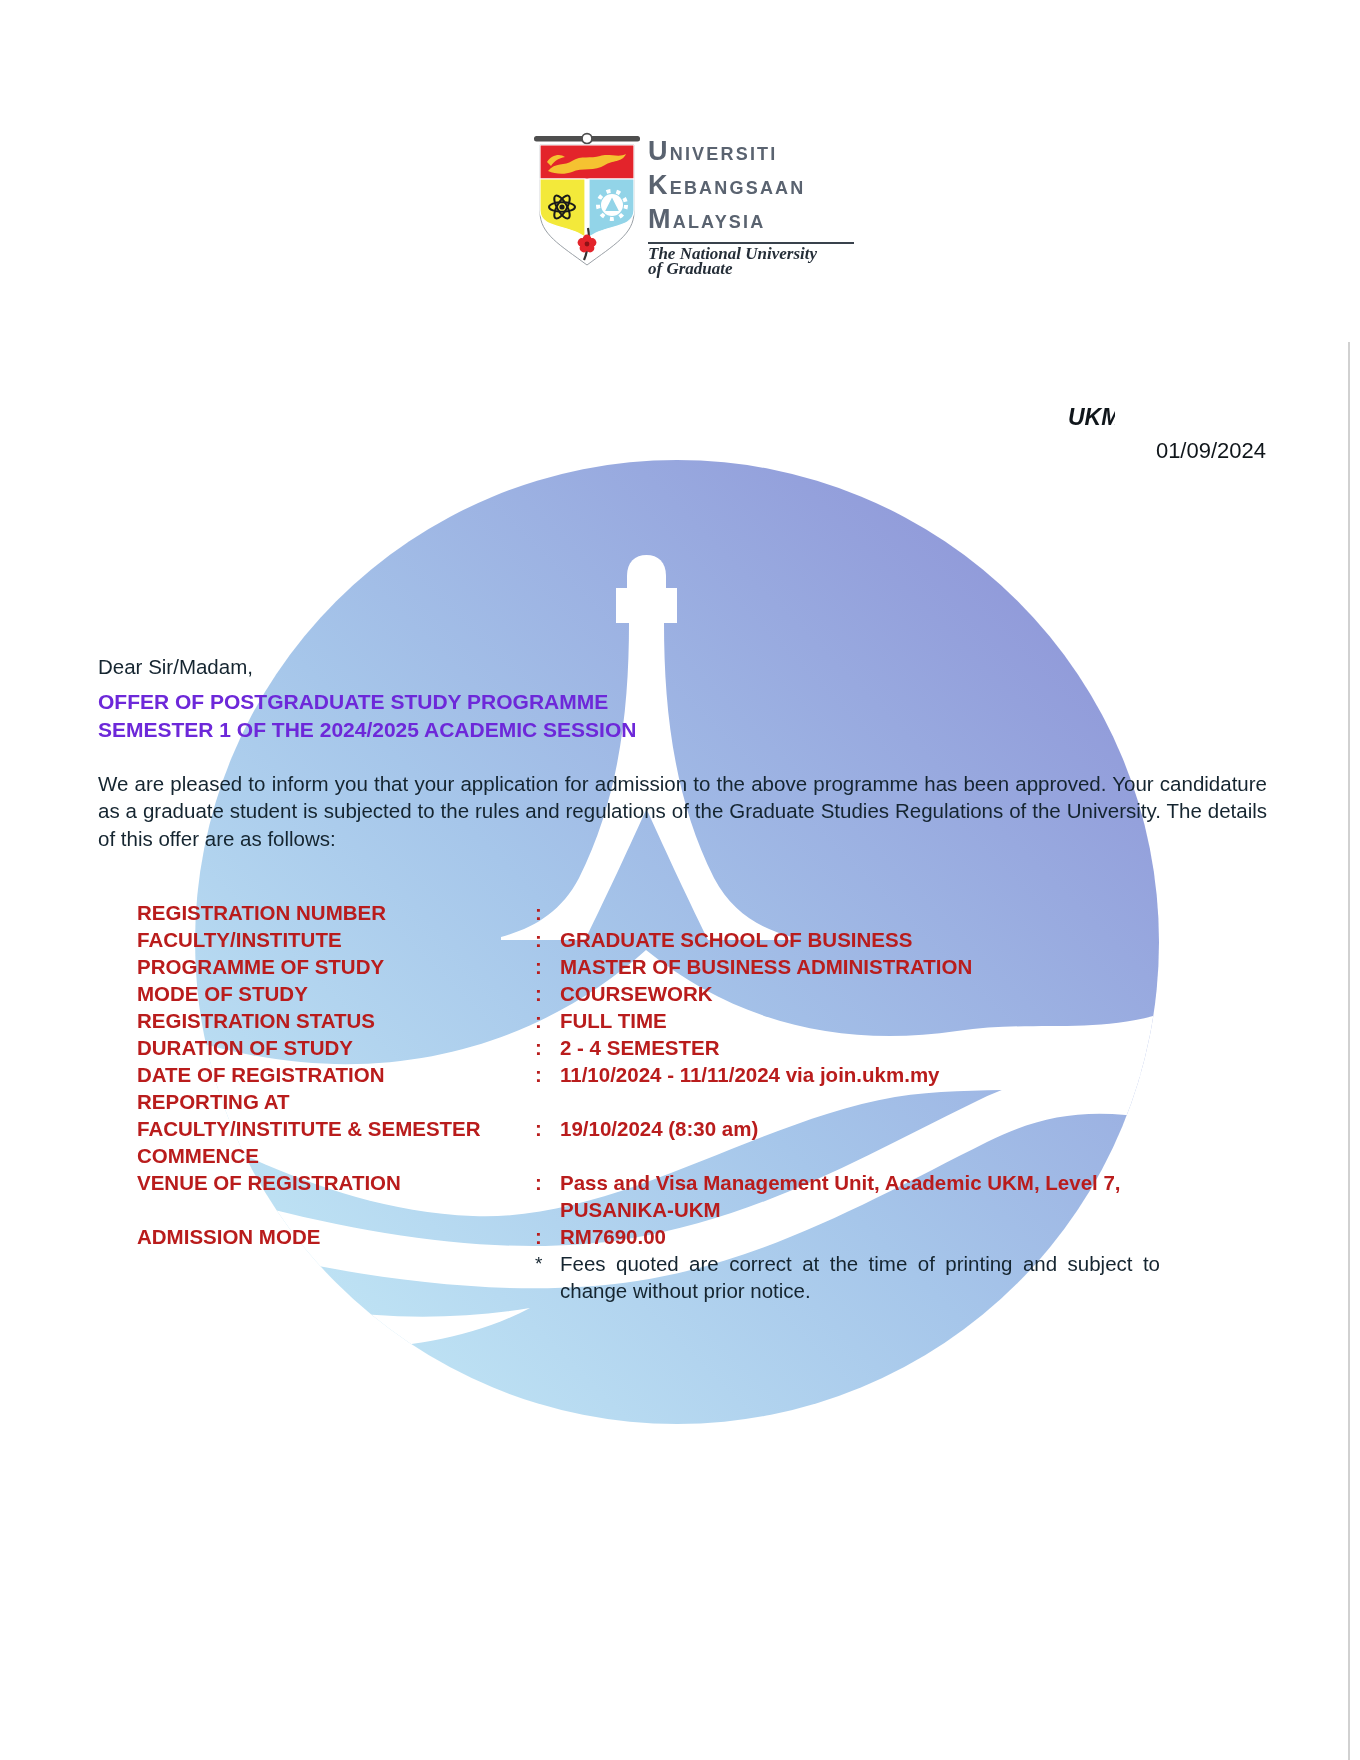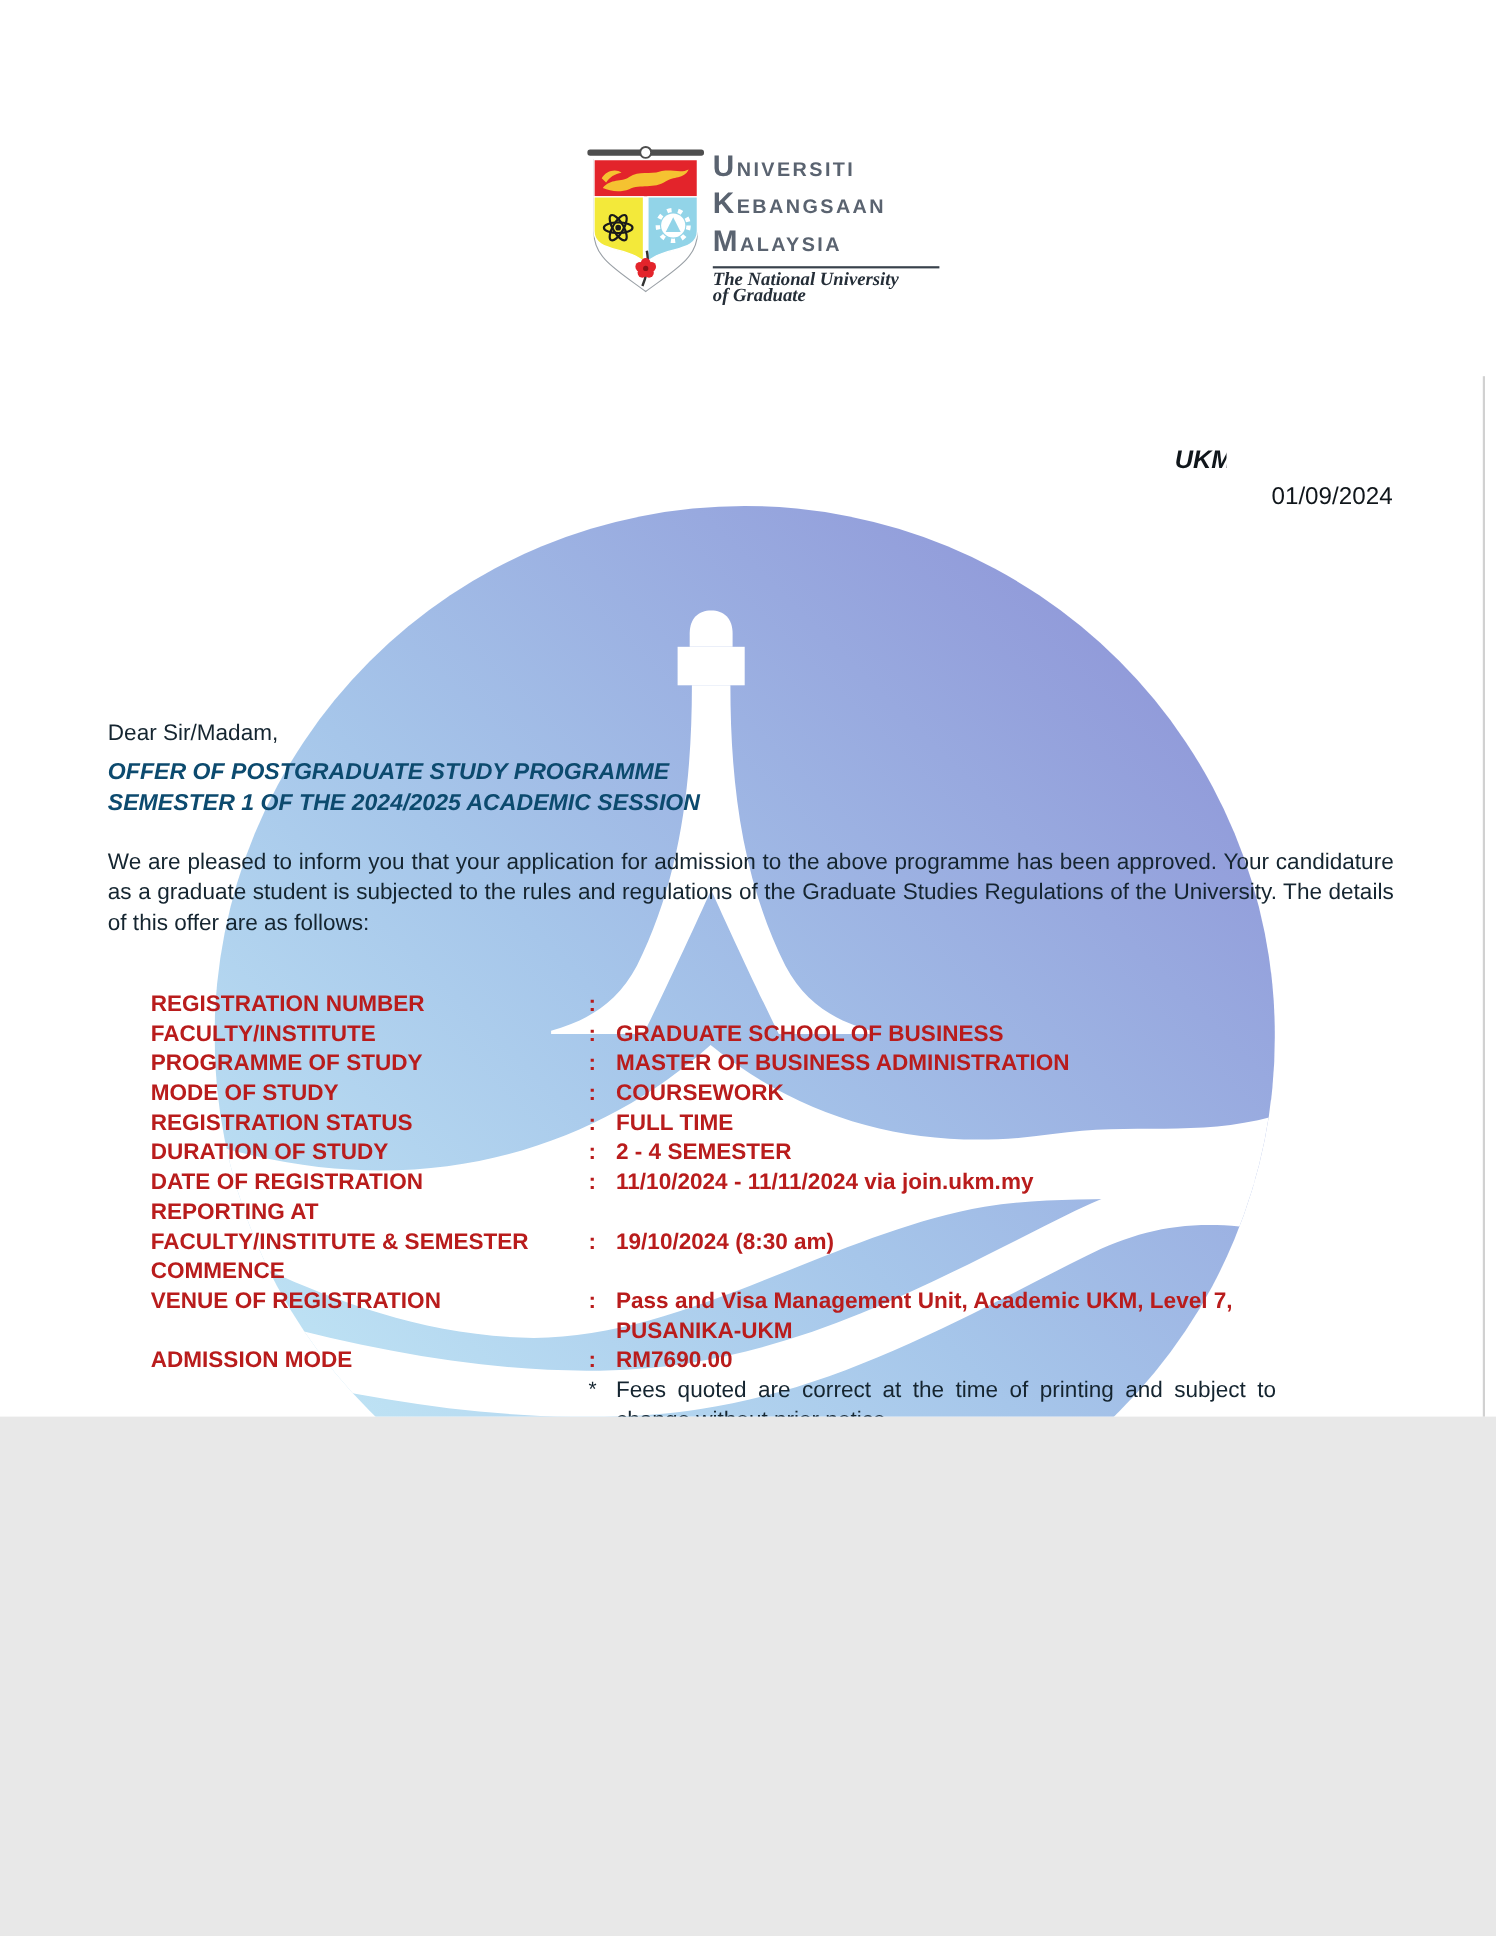--- a/index.html
+++ b/index.html
@@ -1,18 +1,18 @@
 <!DOCTYPE html>
 <html><head>
 <meta charset="utf-8">
 <style>
   html,body{margin:0;padding:0;background:#e8e8e8;}
   .page{
     position:relative;
-    width:1360px;height:1288px;
+    width:1360px;height:1760px;
     margin:0 auto;
     background:#ffffff;
     overflow:hidden;
     font-family:"Liberation Sans","DejaVu Sans",sans-serif;
     color:#152530;
   }
   
   .watermark{position:absolute;left:195px;top:460px;width:964px;height:964px;z-index:1;}
   
   .logo-block{position:absolute;left:532px;top:130px;z-index:3;display:flex;}
@@ -34,21 +34,21 @@
     position:absolute;left:1068px;top:404px;z-index:3;
     width:47px;height:26px;overflow:hidden;white-space:nowrap;
     font-size:23px;font-weight:bold;color:#10161b;font-style:italic;
   }
   .date{
     position:absolute;right:94px;top:438px;z-index:3;
     font-size:22px;font-weight:normal;color:#10161b;
   }
   
   .salutation{position:absolute;left:98px;top:655px;z-index:3;font-size:20.5px;}
-  .subject{position:absolute;left:98px;top:688px;z-index:3;font-size:21px;font-weight:bold;line-height:28px;color:#0c4a6e;font-style:italic;}
+  .subject{position:absolute;left:98px;top:688px;z-index:3;font-size:21px;font-weight:bold;line-height:28px;color:#6d28d9;}
   .intro{
     position:absolute;left:98px;top:770px;width:1169px;z-index:3;
     font-size:20.5px;line-height:27.4px;text-align:justify;
   }
   
   .details{position:absolute;left:137px;top:899px;z-index:3;font-size:20.5px;}
   .row{display:flex;line-height:27px;font-weight:bold;color:#b91c1c;}
   .row .lbl{flex:0 0 398px;width:398px;}
   .row .sep{flex:0 0 25px;width:25px;}
   .row .val{flex:0 0 600px;width:600px;}

